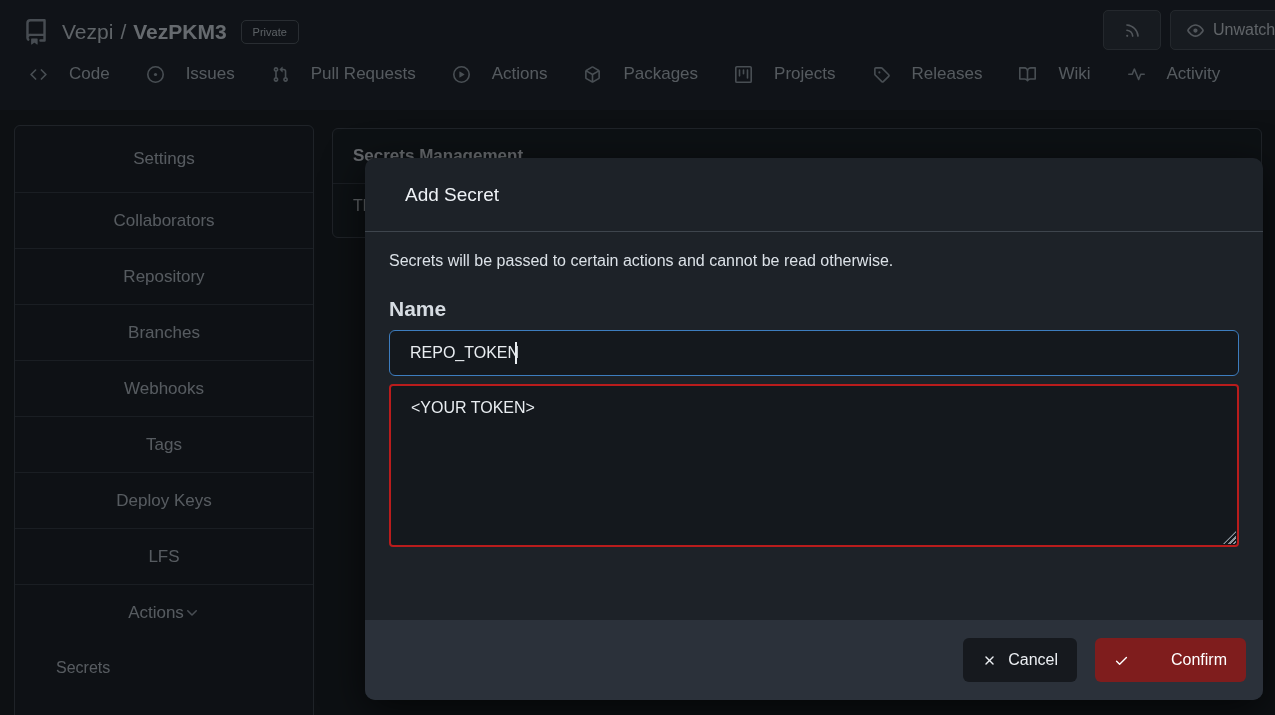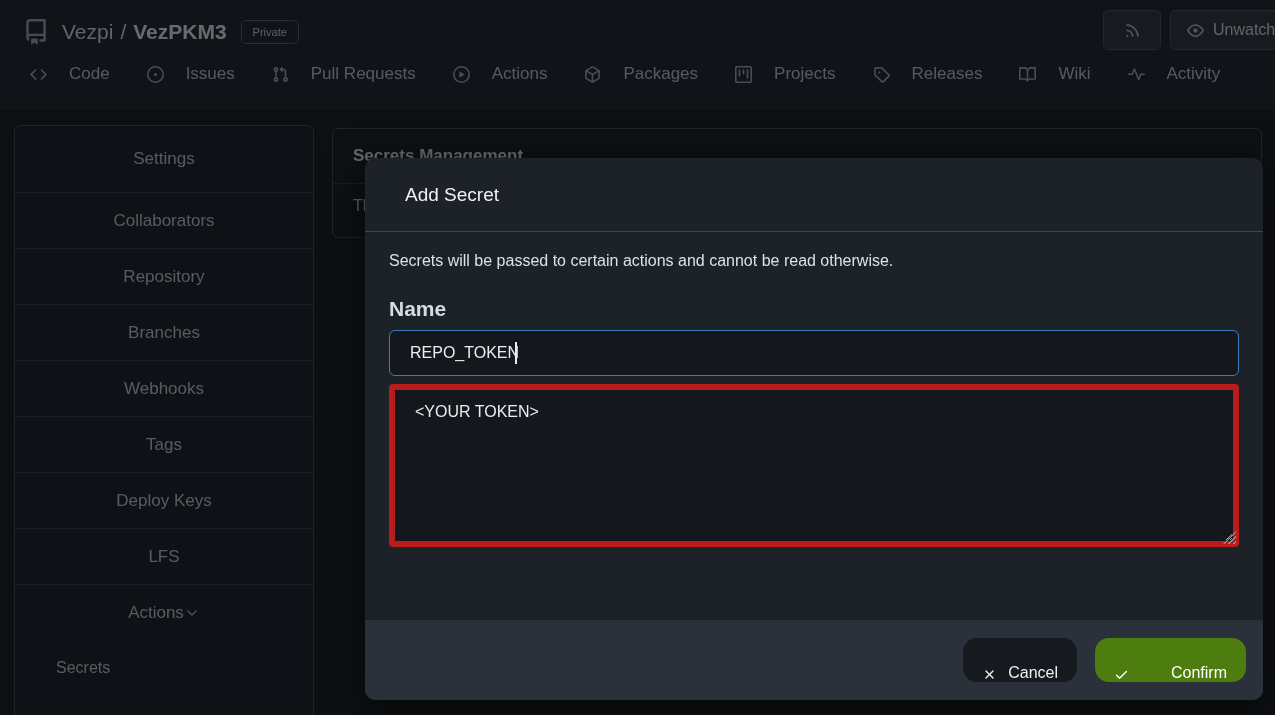--- a/index.html
+++ b/index.html
@@ -79,41 +79,41 @@
   .field-label { margin-top:27px; font-size:21px; font-weight:700; color:#d6dce2; }
   .field-label.value { margin-top:25px; }
   .input-wrap { position:relative; margin-top:9px; }
   .name-input {
     width:100%; height:46px; background:#14181d; border:1px solid #3d7dbf; border-radius:6px;
     color:#e9edf1; font-size:16px; padding:0 20px; font-family:inherit; outline:none;
   }
   .caret { position:absolute; left:126px; top:12px; width:2px; height:22px; background:#e9edf1; }
   .textarea-wrap { position:relative; margin-top:8px; }
   .value-textarea {
-    width:100%; height:163px; background:#14181d; border:6px solid #b91c1c; border-radius:4px;
+    width:100%; height:163px; background:#14181d; border:2px solid #b91c1c; border-radius:4px;
     color:#e9edf1; font-size:16px; padding:13px 20px; font-family:inherit; outline:none;
     resize:vertical;
   }
   .resize-grip {
     position:absolute; right:3px; bottom:7px; width:13px; height:13px;
     background:repeating-linear-gradient(135deg, transparent 0 2px, #8a929a 2px 3.5px);
     clip-path:polygon(100% 0, 0 100%, 100% 100%);
   }
   .modal-footer {
     height:80px; flex:none; background:#2b313a; display:flex; align-items:center;
     justify-content:flex-end; gap:18px; padding:0 17px;
   }
   .btn {
-    height:44px; border:none; border-radius:14px; display:flex; align-items:flex-end; gap:11px;
+    height:44px; border:none; border-radius:6px; display:flex; align-items:center; gap:11px;
     font-size:16px; padding:0 19px; font-family:inherit; cursor:pointer;
   }
   .btn svg { flex:none; }
   .btn-cancel { background:#16191e; color:#eceff3; }
   .btn-cancel svg { fill:#eceff3; }
-  .btn-confirm { background:#4d7c0f; color:#ffffff;gap:42px; }
+  .btn-confirm { background:#7f1d1d; color:#ffffff;gap:42px; }
   .btn-confirm svg { fill:#ffffff; }
 </style>
 </head>
 <body>
 
 <div class="navbar">
   <div class="repo-head">
     <span class="repo-icon">
       <svg width="26" height="26" viewBox="0 0 16 16">
           <path d="M2 2.5A2.5 2.5 0 0 1 4.5 0h8.75a.75.75 0 0 1 .75.75v12.5a.75.75 0 0 1-.75.75h-2.5a.75.75 0 0 1 0-1.5h1.75v-2h-8a1 1 0 0 0-.714 1.7.75.75 0 1 1-1.072 1.05A2.495 2.495 0 0 1 2 11.5zm10.5-1h-8a1 1 0 0 0-1 1v6.708A2.486 2.486 0 0 1 4.5 9h8zM5 12.25v3.25a.25.25 0 0 0 .4.2l1.45-1.087a.25.25 0 0 1 .3 0L8.6 15.7a.25.25 0 0 0 .4-.2v-3.25a.25.25 0 0 0-.25-.25h-3.5a.25.25 0 0 0-.25.25z"></path>

